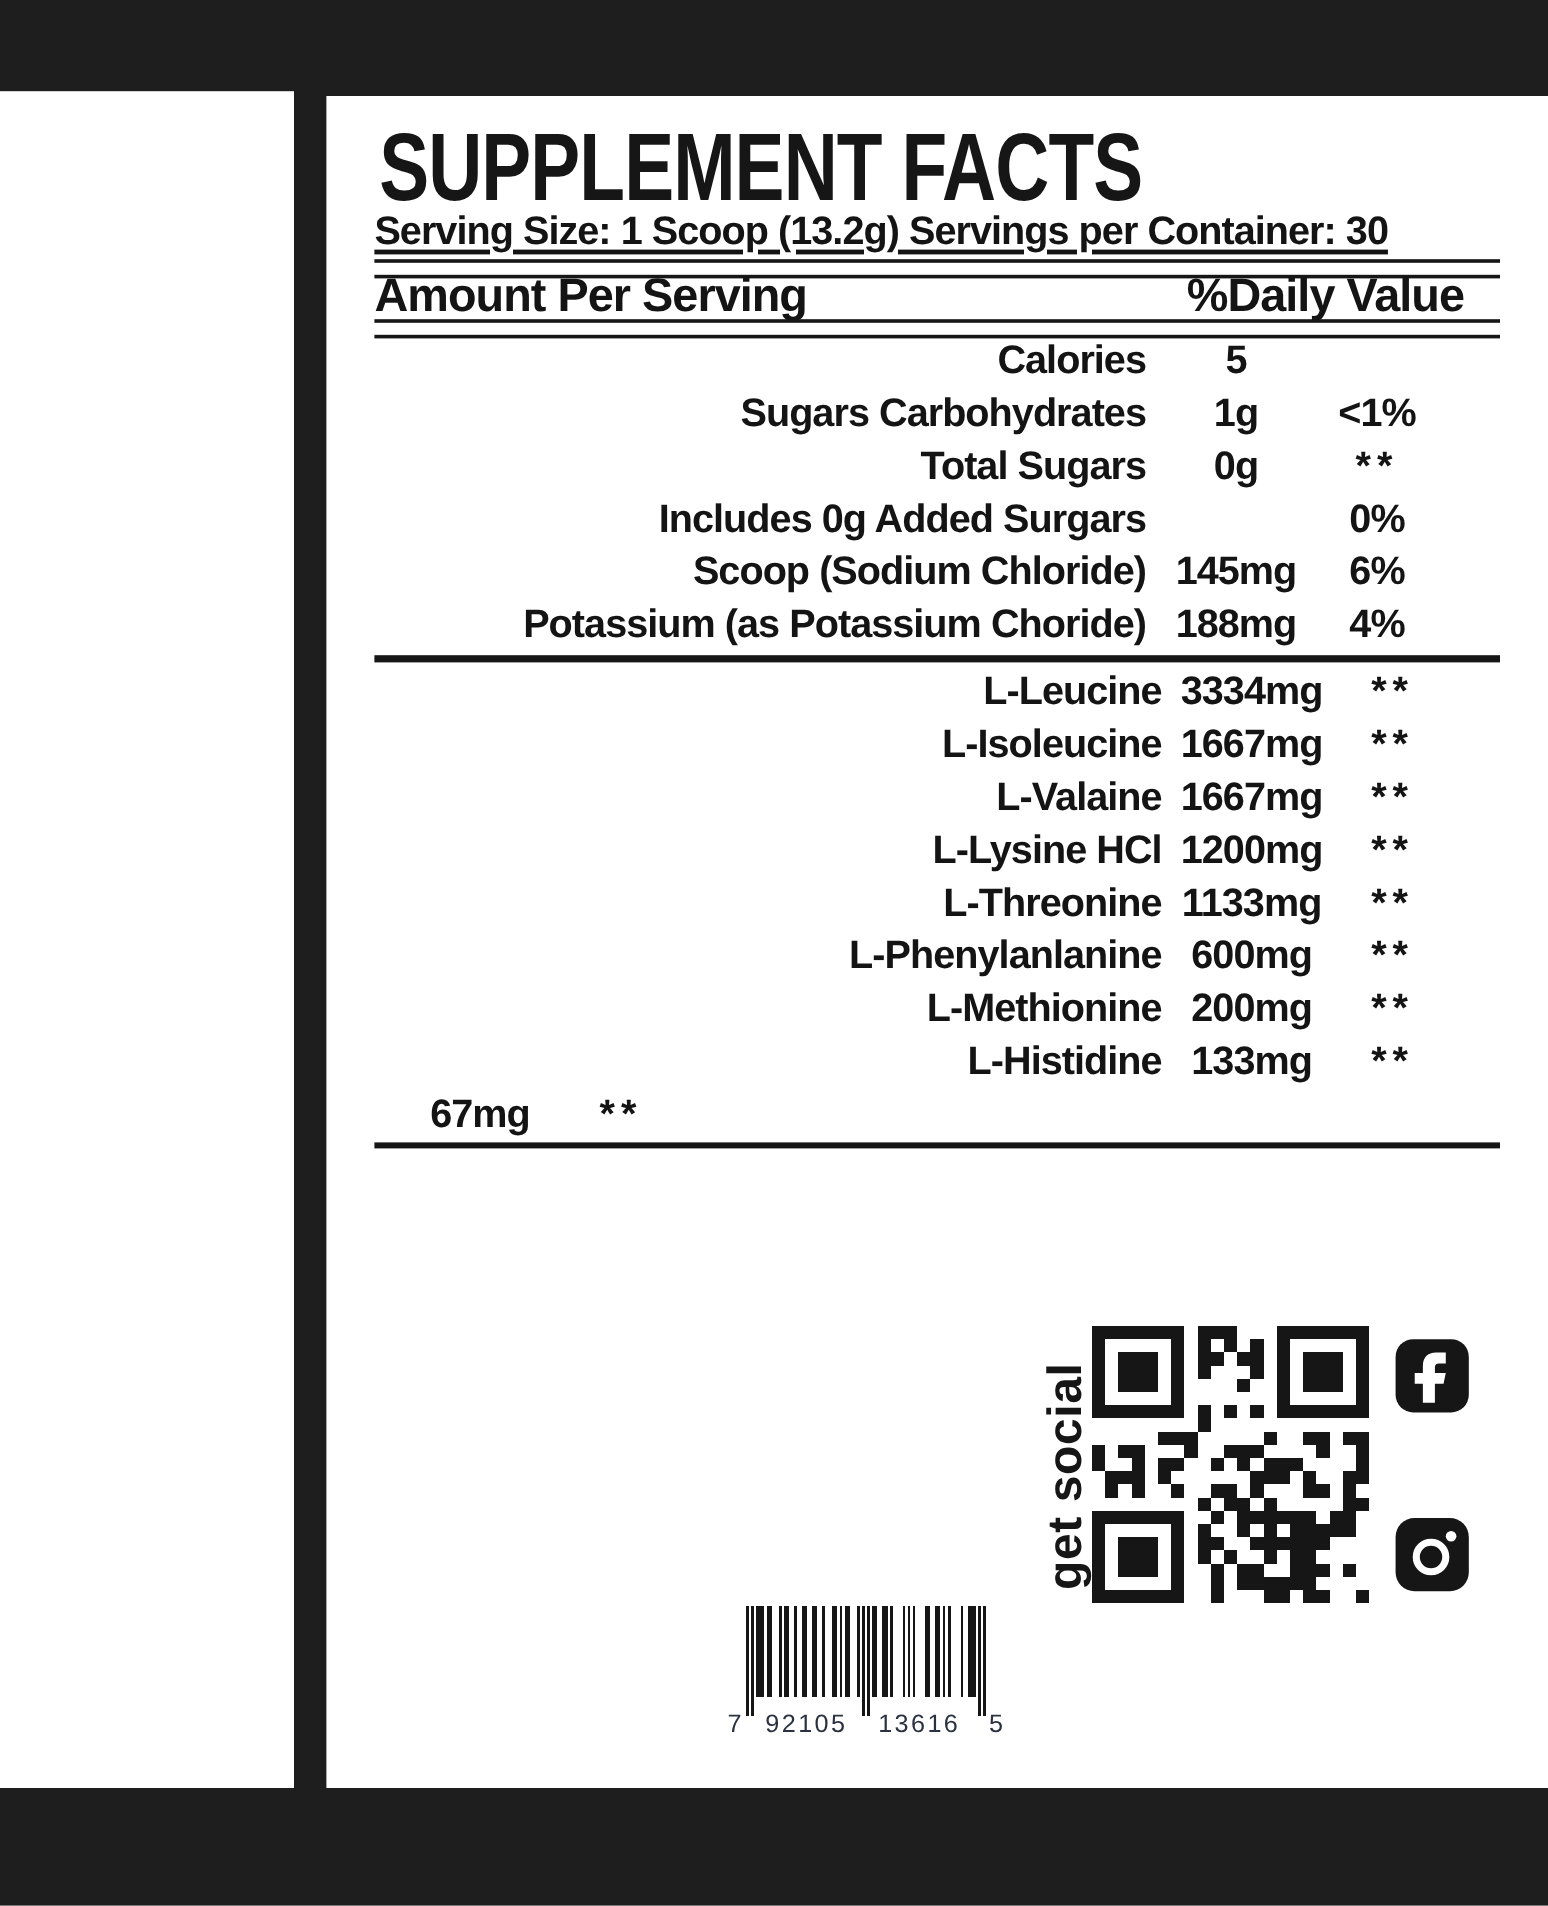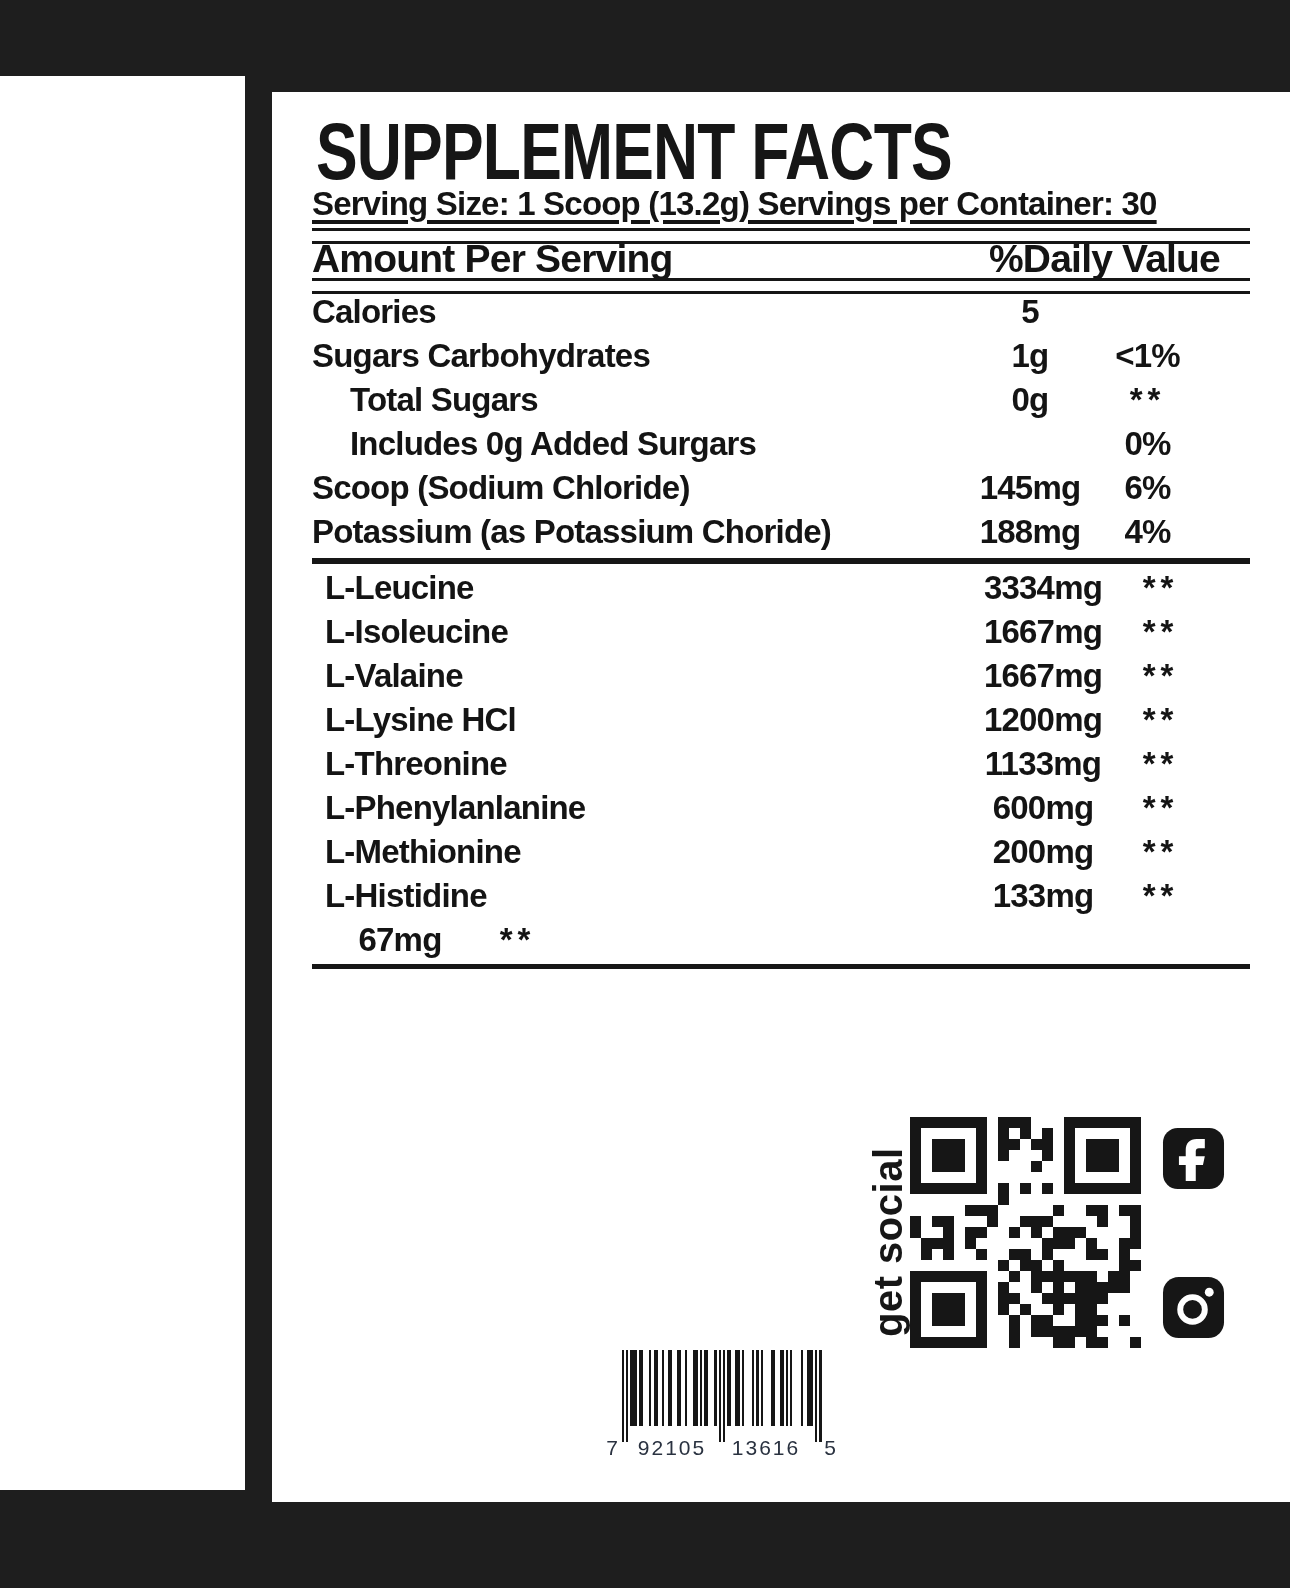--- a/index.html
+++ b/index.html
@@ -4,21 +4,21 @@
 <style>
   html,body{margin:0;padding:0;}
   body{
     width:1290px;height:1588px;overflow:hidden;position:relative;
     background:#1e1e1e;
     font-family:"Liberation Sans","DejaVu Sans",sans-serif;
     color:#141414;-webkit-font-smoothing:antialiased;
   }
   .panel{position:absolute;background:#ffffff;}
   #side-panel{left:0;top:76px;width:245px;height:1414px;}
-  #main-panel{left:272px;top:92px;width:1018px;height:1410px;}
+  #main-panel{left:272px;top:80px;width:1018px;height:1410px;}
   .abs{position:absolute;}
 
   
   #side-rotator{
     position:absolute;left:0;top:1414px;width:1414px;height:245px;
     transform:rotate(-90deg);transform-origin:0 0;
     padding:14px 0 0 58px;box-sizing:border-box;
   }
   .disc-line{
     font-size:44px;font-weight:700;line-height:77px;white-space:nowrap;
@@ -43,21 +43,21 @@
   #col-header{
     left:40px;top:150px;width:938px;display:flex;justify-content:space-between;
     font-size:39px;font-weight:700;line-height:34px;letter-spacing:-0.8px;
   }
   #col-header .right{margin-right:30px;}
 
   .rows{left:40px;width:938px;}
   #rows-main{top:198px;}
   #rows-amino{top:474px;margin-left:13px;}
   .row{display:flex;align-items:center;height:44px;font-size:33px;font-weight:700;letter-spacing:-0.8px;}
-  .row .name{flex:1 1 auto;white-space:nowrap;}
+  .row .name{flex:1 1 auto;white-space:nowrap;text-align:right;}
   .row.indent .name{padding-left:38px;}
   .row .amt{flex:0 0 150px;text-align:center;white-space:nowrap;}
   .row .dv{flex:0 0 85px;text-align:center;white-space:nowrap;}
   .row .spacer{flex:0 0 60px;}
   .dv .stars{letter-spacing:5px;}
 
   .thick-rule{left:40px;width:938px;height:0;border-top:6px solid #161616;}
   #rule-c{top:466px;}
   #rule-d{top:872px;border-top-width:5px;}
 

